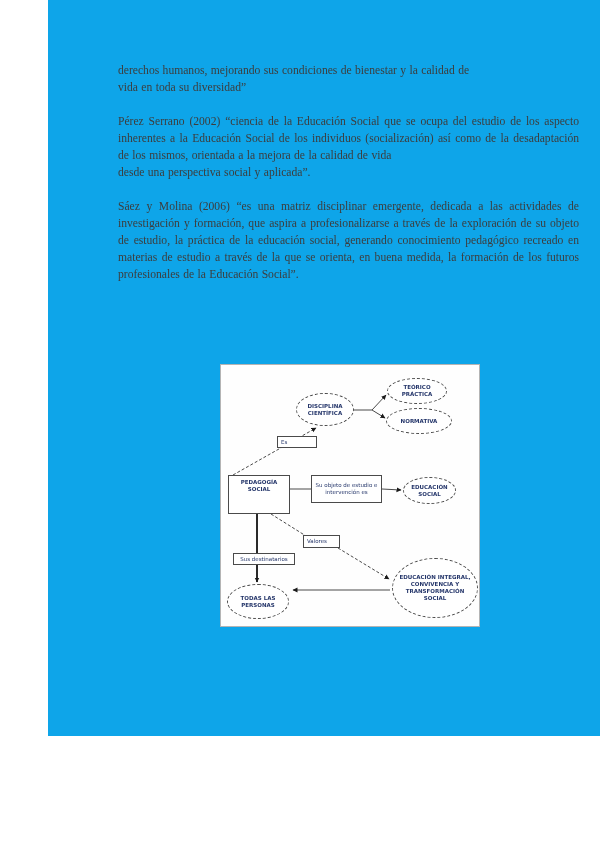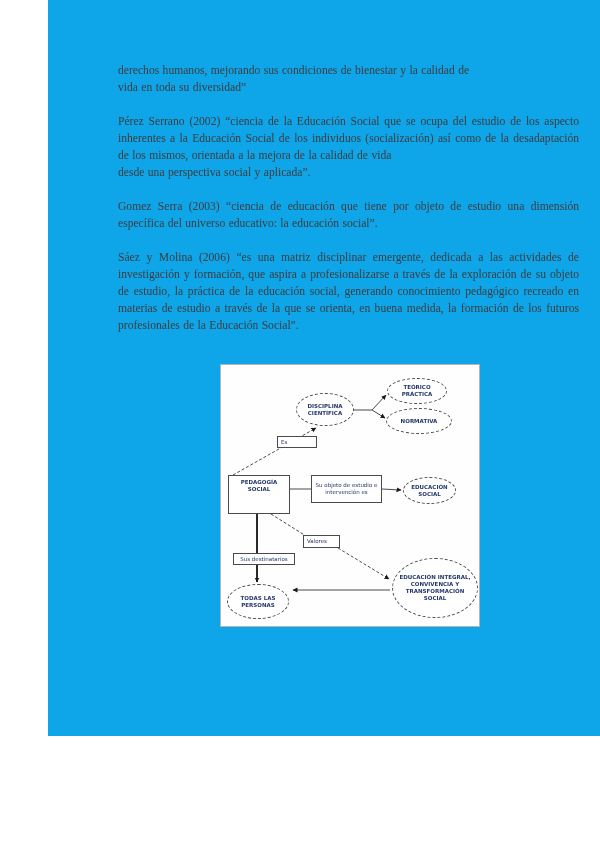--- a/index.html
+++ b/index.html
@@ -83,21 +83,20 @@
 </head>
 <body>
 
 <div class="page">
 
   <div class="text-block">
     <p class="para">derechos humanos, mejorando sus condiciones de bienestar y la calidad de
 vida en toda su diversidad”</p>
     <p class="para">Pérez Serrano (2002)  “ciencia de la Educación Social que se ocupa del estudio de los aspecto inherentes a la Educación Social de los individuos (socialización) así como de la desadaptación de los mismos, orientada a la mejora de la calidad de vida
 desde una perspectiva social y aplicada”.</p>
-    <p class="para">Gomez Serra (2003) “ciencia de educación que tiene por objeto de estudio una dimensión específica del universo educativo: la educación social”.</p>
     <p class="para">Sáez y Molina (2006) “es una matriz disciplinar emergente, dedicada a las actividades de investigación y formación, que aspira a profesionalizarse a través de la exploración de su objeto de estudio, la práctica de la educación social, generando conocimiento pedagógico recreado en materias de estudio a través de la que se orienta, en buena medida, la formación de los futuros profesionales de la Educación Social”.</p>
   </div>
 
   <div class="diagram-frame">
 
     <svg class="connectors" viewBox="0 0 260 263" xmlns="http://www.w3.org/2000/svg">
       <defs>
         <marker id="arr" markerWidth="6" markerHeight="6" refX="4.5" refY="3" orient="auto" markerUnits="userSpaceOnUse">
           <path d="M0,0.6 L5,3 L0,5.4 Z" fill="#1a1a1a"></path>
         </marker>

